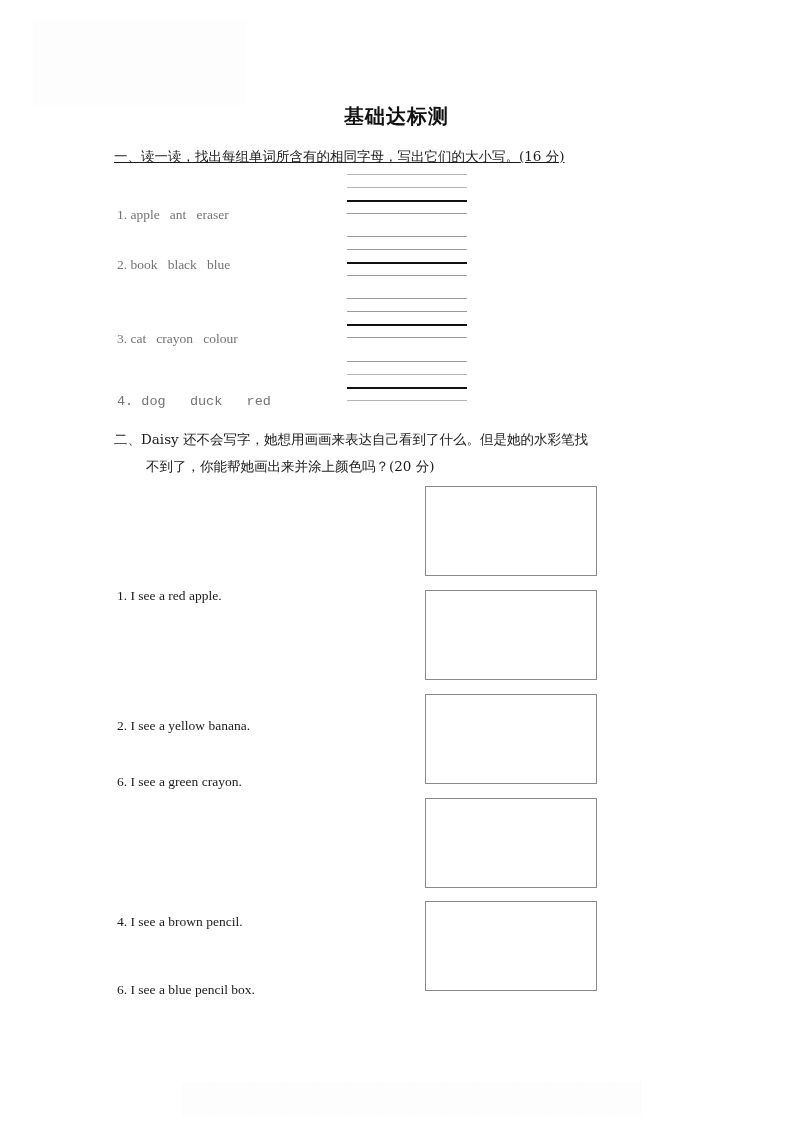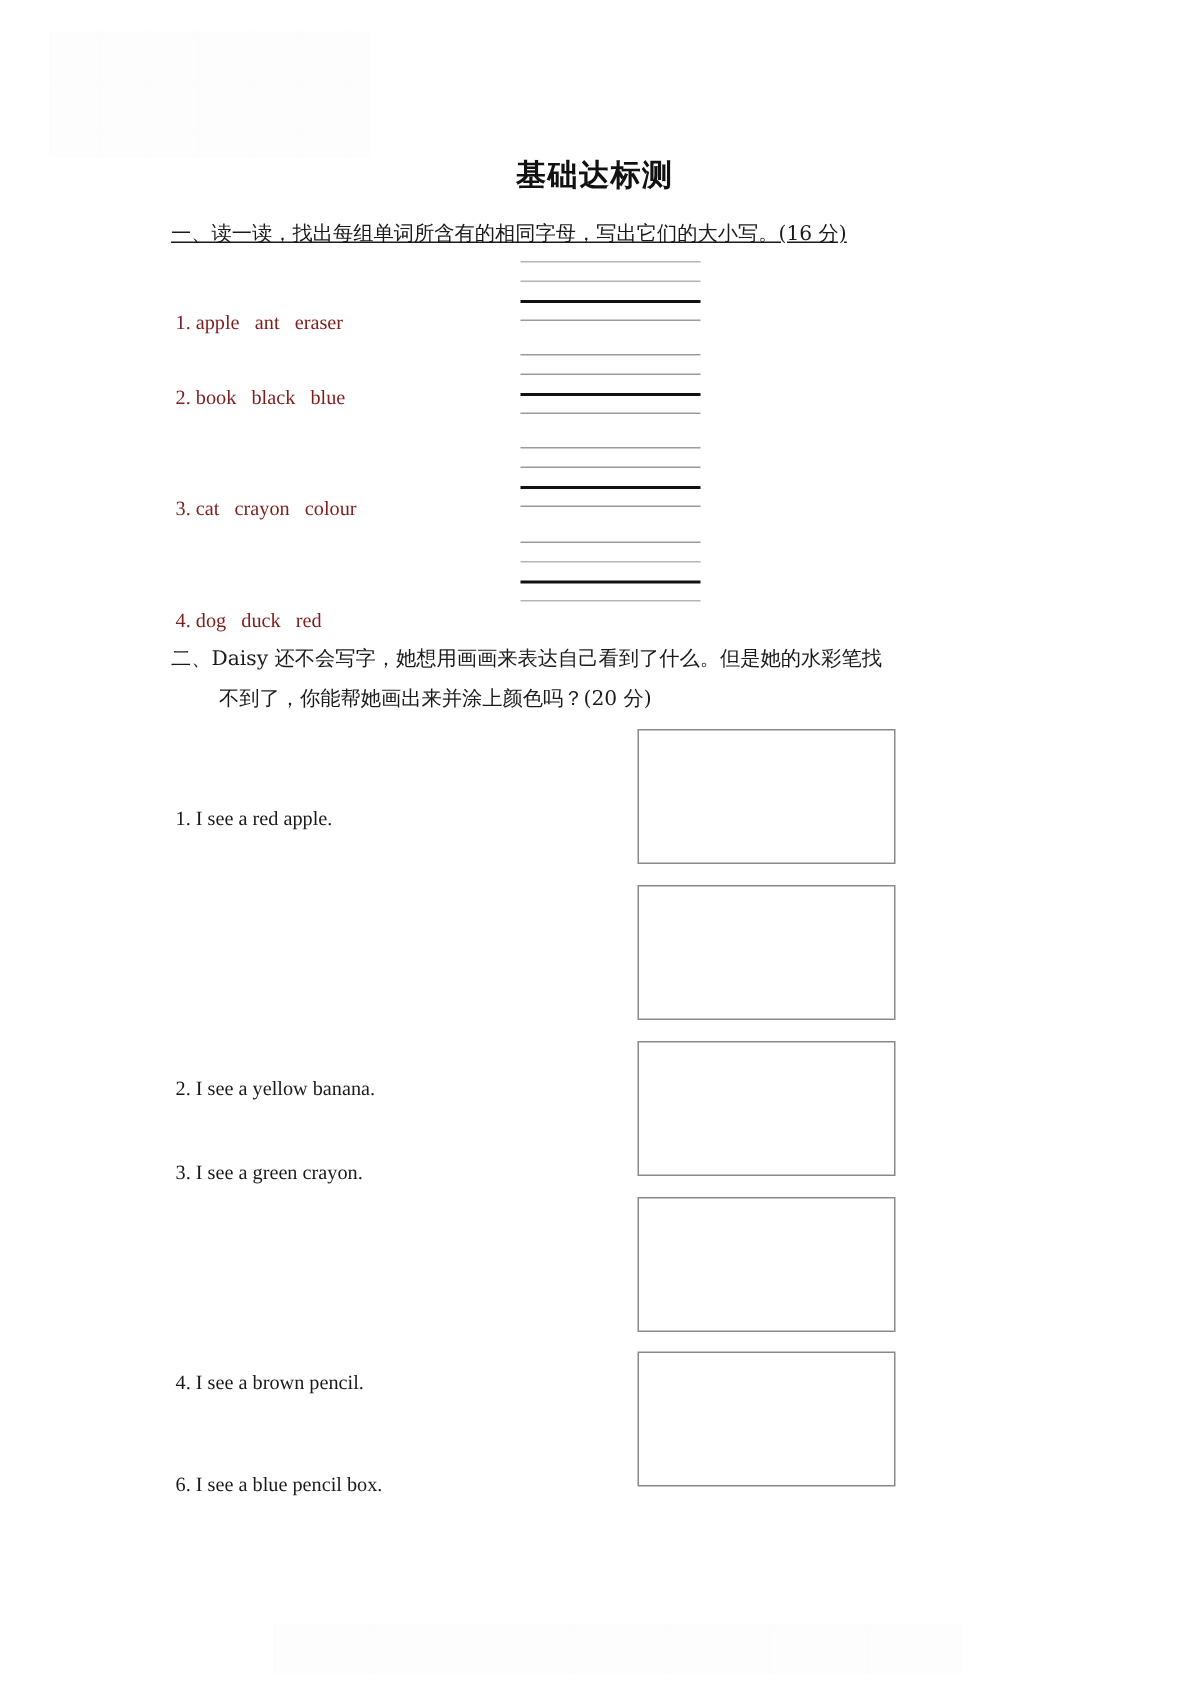--- a/index.html
+++ b/index.html
@@ -67,27 +67,27 @@
   #q2-heading .line2 {
     display: block;
     padding-left: 32px;
   }
 
   
   .word-row {
     position: absolute;
     left: 117px;
     font-size: 13.5px;
-    color: #7f1d1d;
+    color: #737373;
     white-space: pre;
   }
   #word-row-0 { top: 207px; }
   #word-row-1 { top: 257px; }
   #word-row-2 { top: 331px; }
-  #word-row-3 { top: 406px; }
+  #word-row-3 { top: 394px; font-family: Liberation Mono, monospace; }
 
   .rule-group {
     position: absolute;
     left: 347px;
     width: 120px;
   }
   #rule-group-0 { top: 174px; }
   #rule-group-1 { top: 236px; }
   #rule-group-2 { top: 298px; }
   #rule-group-3 { top: 361px; }
@@ -106,21 +106,21 @@
   .rule-line:last-child { margin-bottom: 0; }
 
   
   .sentence {
     position: absolute;
     left: 117px;
     font-size: 13.5px;
     color: #1a1a1a;
     white-space: nowrap;
   }
-  #sentence-0 { top: 538px; }
+  #sentence-0 { top: 588px; }
   #sentence-1 { top: 670px; margin-top: 48px; }
   #sentence-2 { top: 774px; }
   #sentence-3 { top: 878px; margin-top: 36px; }
   #sentence-4 { top: 982px; }
 
   .draw-box {
     position: absolute;
     left: 425px;
     width: 170px;
     height: 88px;
@@ -175,21 +175,21 @@
     <div class="rule-line thin-light"></div>
   </div>
 
   <div class="q-heading" id="q2-heading">
     <span>二、Daisy 还不会写字，她想用画画来表达自己看到了什么。但是她的水彩笔找</span>
     <span class="line2">不到了，你能帮她画出来并涂上颜色吗？(20 分)</span>
   </div>
 
   <div class="sentence" id="sentence-0">1. I see a red apple.</div>
   <div class="sentence" id="sentence-1">2. I see a yellow banana.</div>
-  <div class="sentence" id="sentence-2">3. I see a green crayon.</div>
+  <div class="sentence" id="sentence-2">6. I see a green crayon.</div>
   <div class="sentence" id="sentence-3">4. I see a brown pencil.</div>
   <div class="sentence" id="sentence-4">6. I see a blue pencil box.</div>
 
   <div class="draw-box" id="draw-box-0"></div>
   <div class="draw-box" id="draw-box-1"></div>
   <div class="draw-box" id="draw-box-2"></div>
   <div class="draw-box" id="draw-box-3"></div>
   <div class="draw-box" id="draw-box-4"></div>
 
 </div>

